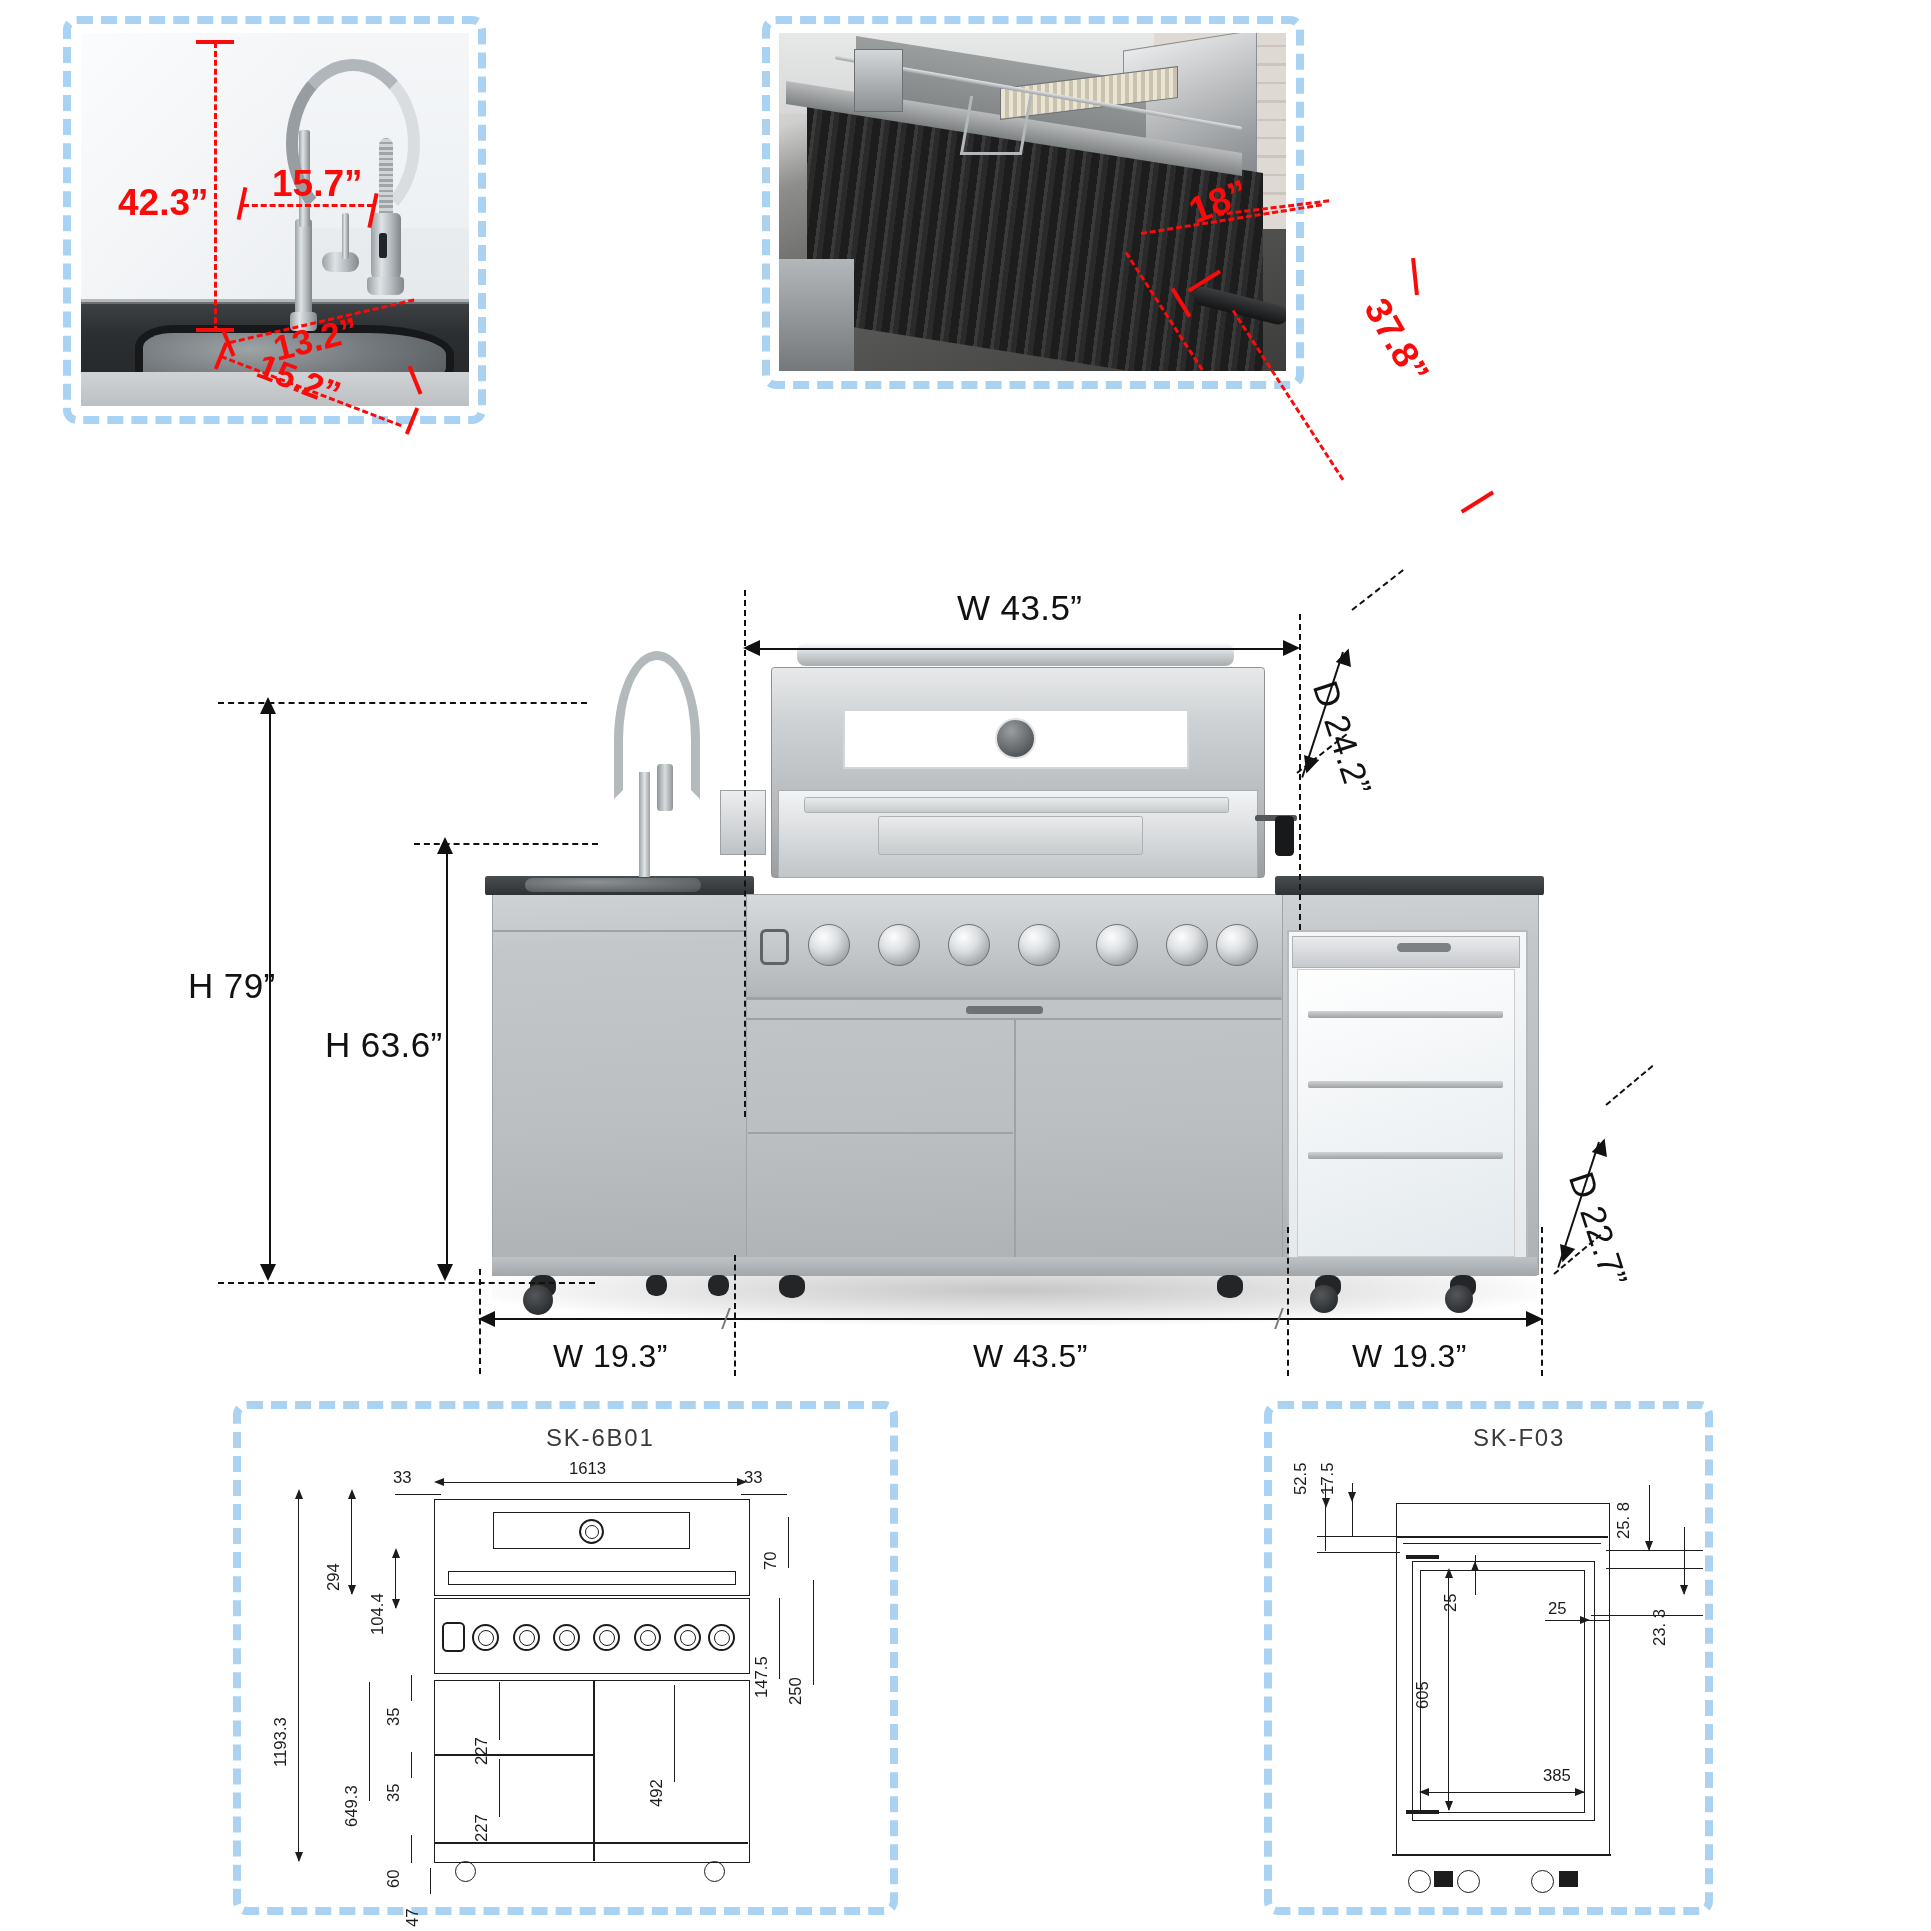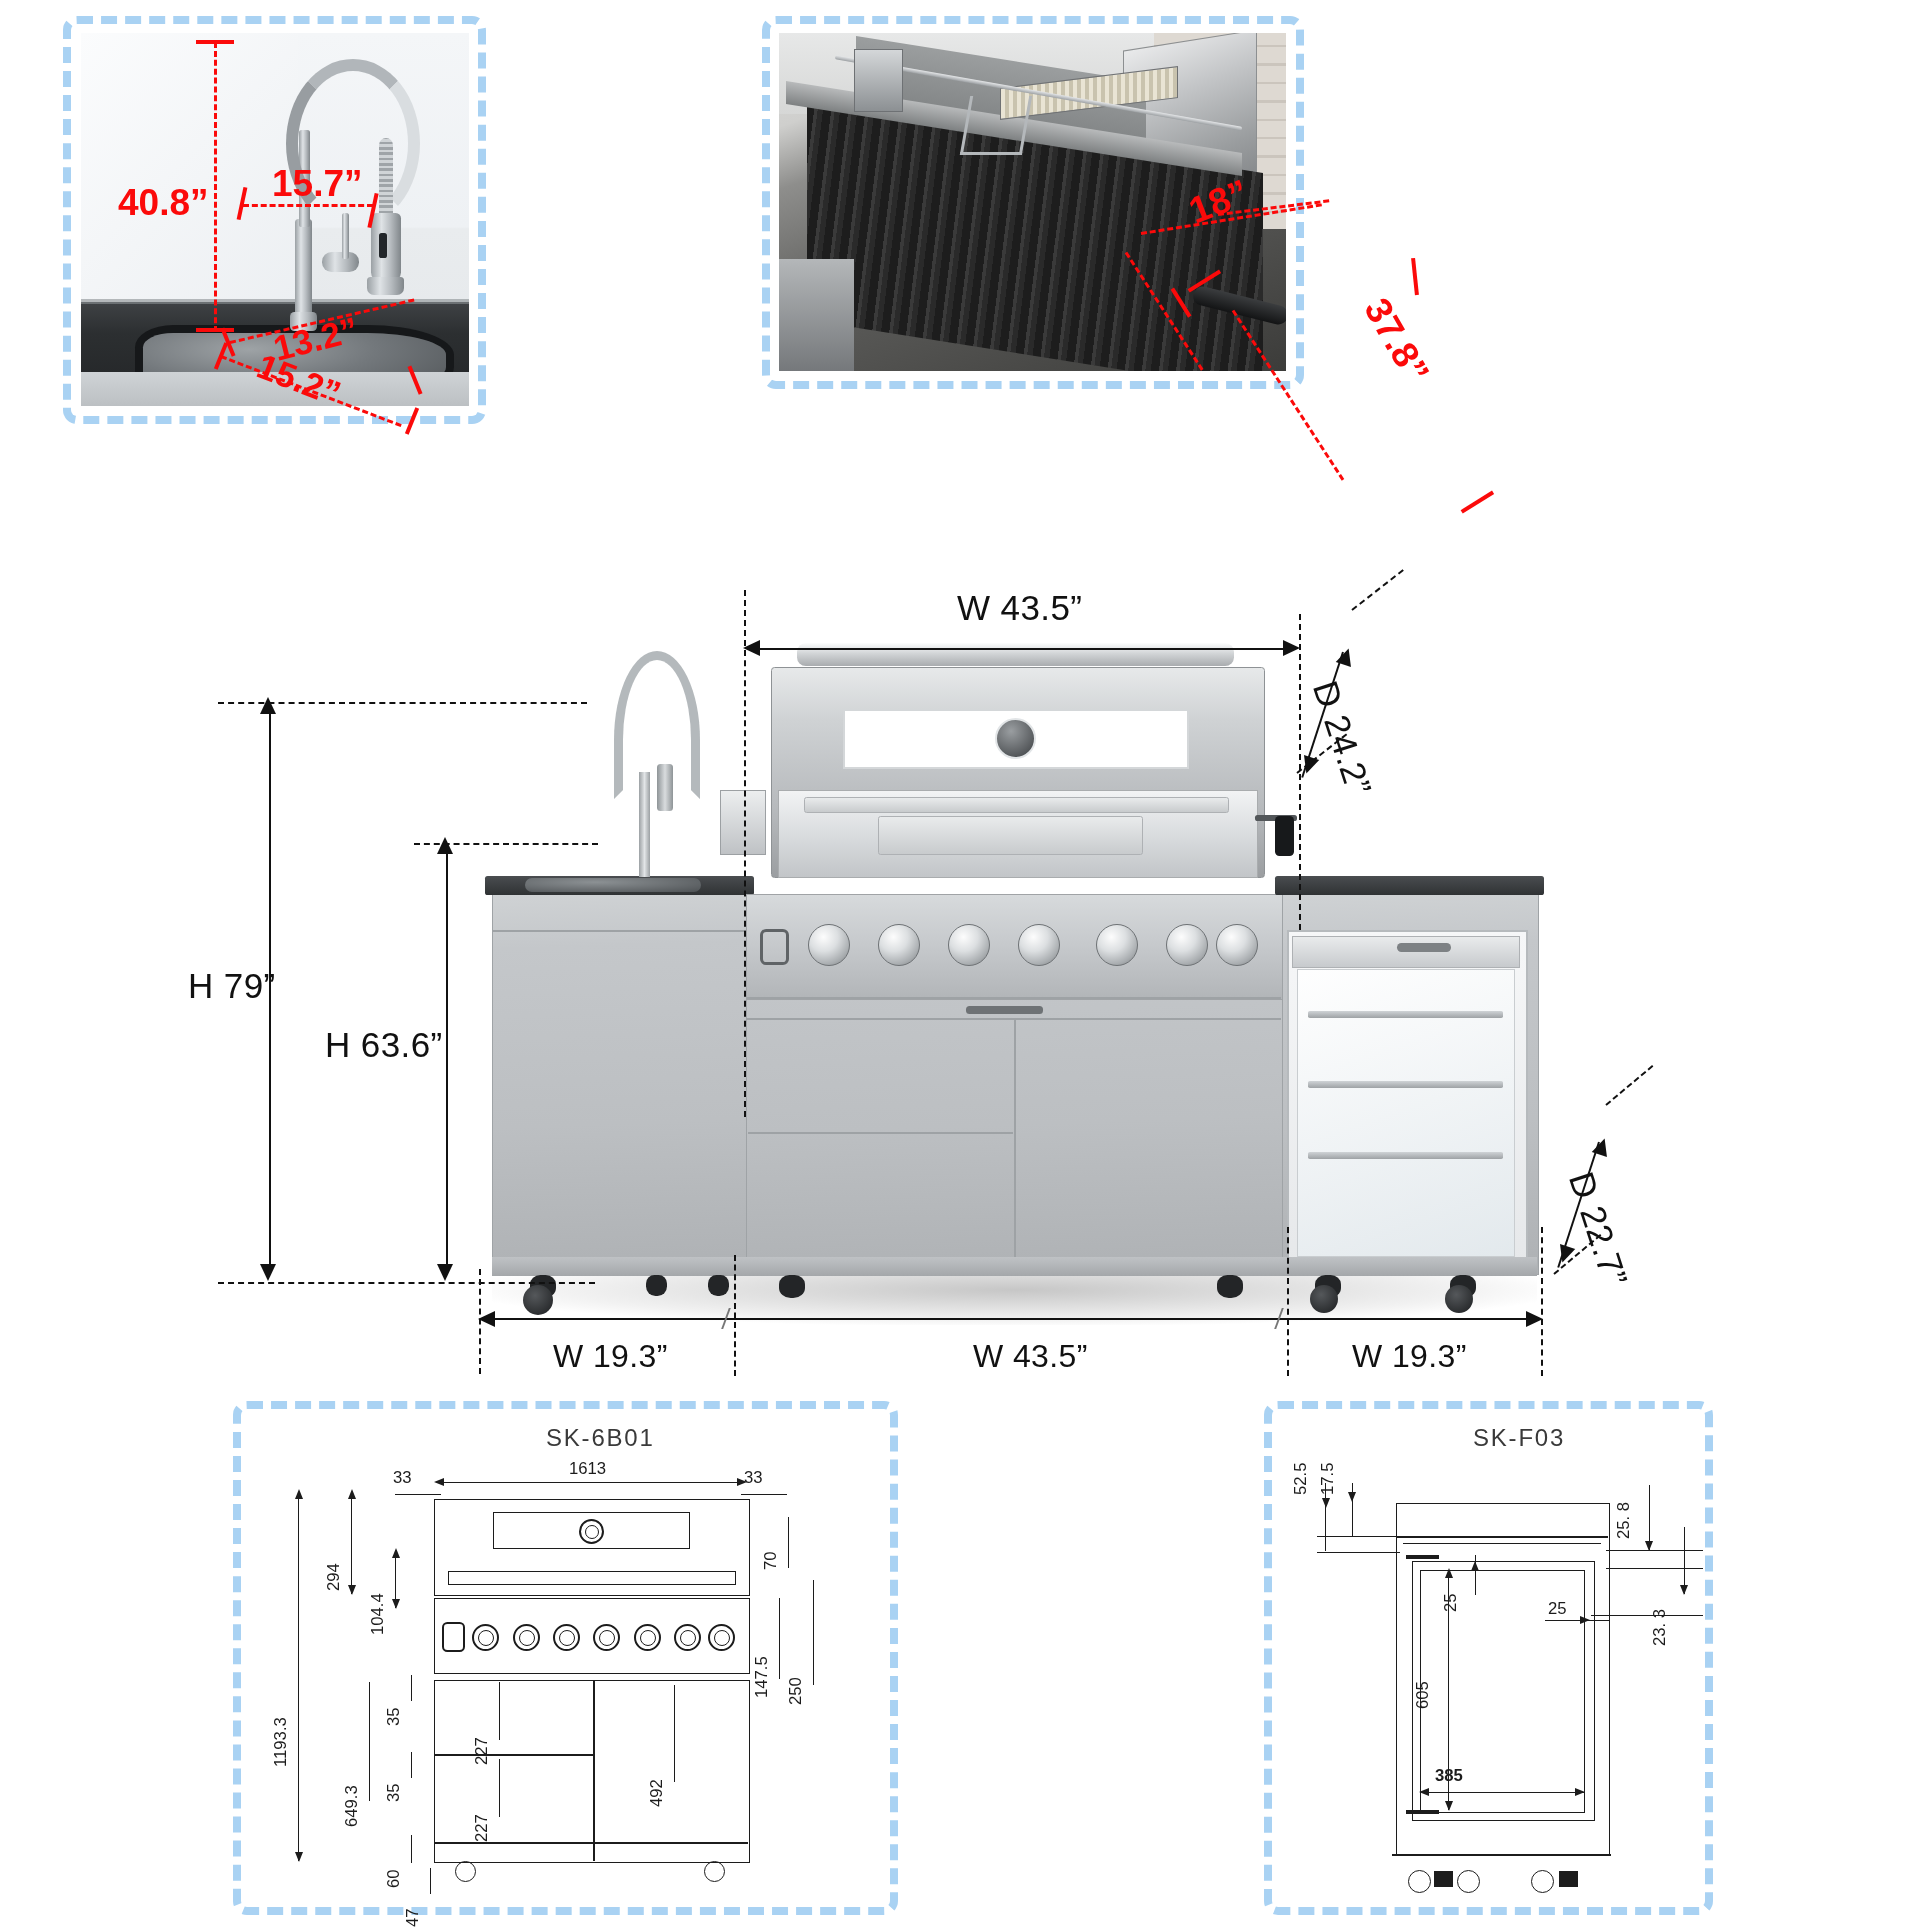--- a/index.html
+++ b/index.html
@@ -134,21 +134,21 @@
   </div>
   <div class="fauc-base" style="left:298px;top:105px;width:14px;height:86px;border-radius:7px;
               background:repeating-linear-gradient(0deg,#9fa4a8 0 2.6px,#d0d4d7 2.6px 5.3px);"></div>
   <div class="fauc-base" style="left:290px;top:180px;width:30px;height:68px;border-radius:5.3px 5.3px 8.8px 8.8px;"></div>
   <div class="abs" style="left:298px;top:200px;width:8px;height:24.6px;background:#22262a;border-radius:2.6px;"></div>
   <div class="fauc-base" style="left:286px;top:244px;width:37px;height:17.6px;border-radius:3.5px 3.5px 7px 7px;"></div>
 
   <div class="redline-v" style="left:133px;top:8.8px;height:290px;"></div>
   <div class="redtick" style="left:115px;top:7px;width:38px;height:4.4px;"></div>
   <div class="redtick" style="left:115px;top:295px;width:38px;height:4.4px;"></div>
-  <div class="redtxt" style="left:37px;top:149px;font-size:37px;">40.8”</div>
+  <div class="redtxt" style="left:37px;top:149px;font-size:37px;">42.3”</div>
 
   <div class="redline-h" style="left:162px;top:171px;width:130px;"></div>
   <div class="redtick" style="left:159px;top:154px;width:4.4px;height:33px;transform:rotate(12deg);"></div>
   <div class="redtick" style="left:290px;top:160px;width:4.4px;height:35px;transform:rotate(12deg);"></div>
   <div class="redtxt" style="left:191px;top:130px;font-size:37px;">15.7”</div>
 </div>
 
 <div class="redtxt" style="left:273px;top:319px;font-size:35px;transform:rotate(-14deg);">13.2”</div>
 <div class="redtxt" style="left:256px;top:360px;font-size:35px;transform:rotate(21deg);">15.2”</div>
 <div class="abs" style="left:230px;top:341px;width:189px;height:0;border-top:3.5px dashed #fb0a0a;transform:rotate(-13deg);transform-origin:left center;"></div>
@@ -455,17 +455,17 @@
 
 <div class="cadtxt" style="left:1548px;top:1599px;">25</div>
 <div class="cadline" style="left:1545px;top:1620px;width:65px;height:0.9px;"></div>
 <div class="cadarrow ca-r" style="left:1580px;top:1616px;"></div>
 
 <div class="cadtxt rot" style="left:1433px;top:1689px;">605</div>
 <div class="cadline" style="left:1448px;top:1571px;width:0.9px;height:239px;"></div>
 <div class="cadarrow ca-u" style="left:1445px;top:1568px;"></div>
 <div class="cadarrow ca-d" style="left:1445px;top:1801px;"></div>
 
-<div class="cadtxt" style="left:1435px;top:1766px;font-weight:bold;">385</div>
+<div class="cadtxt" style="left:1543px;top:1766px;">385</div>
 <div class="cadline" style="left:1424px;top:1792px;width:160px;height:0.9px;"></div>
 <div class="cadarrow ca-l" style="left:1419px;top:1788px;"></div>
 <div class="cadarrow ca-r" style="left:1575px;top:1788px;"></div>
 
 
 </body></html>

